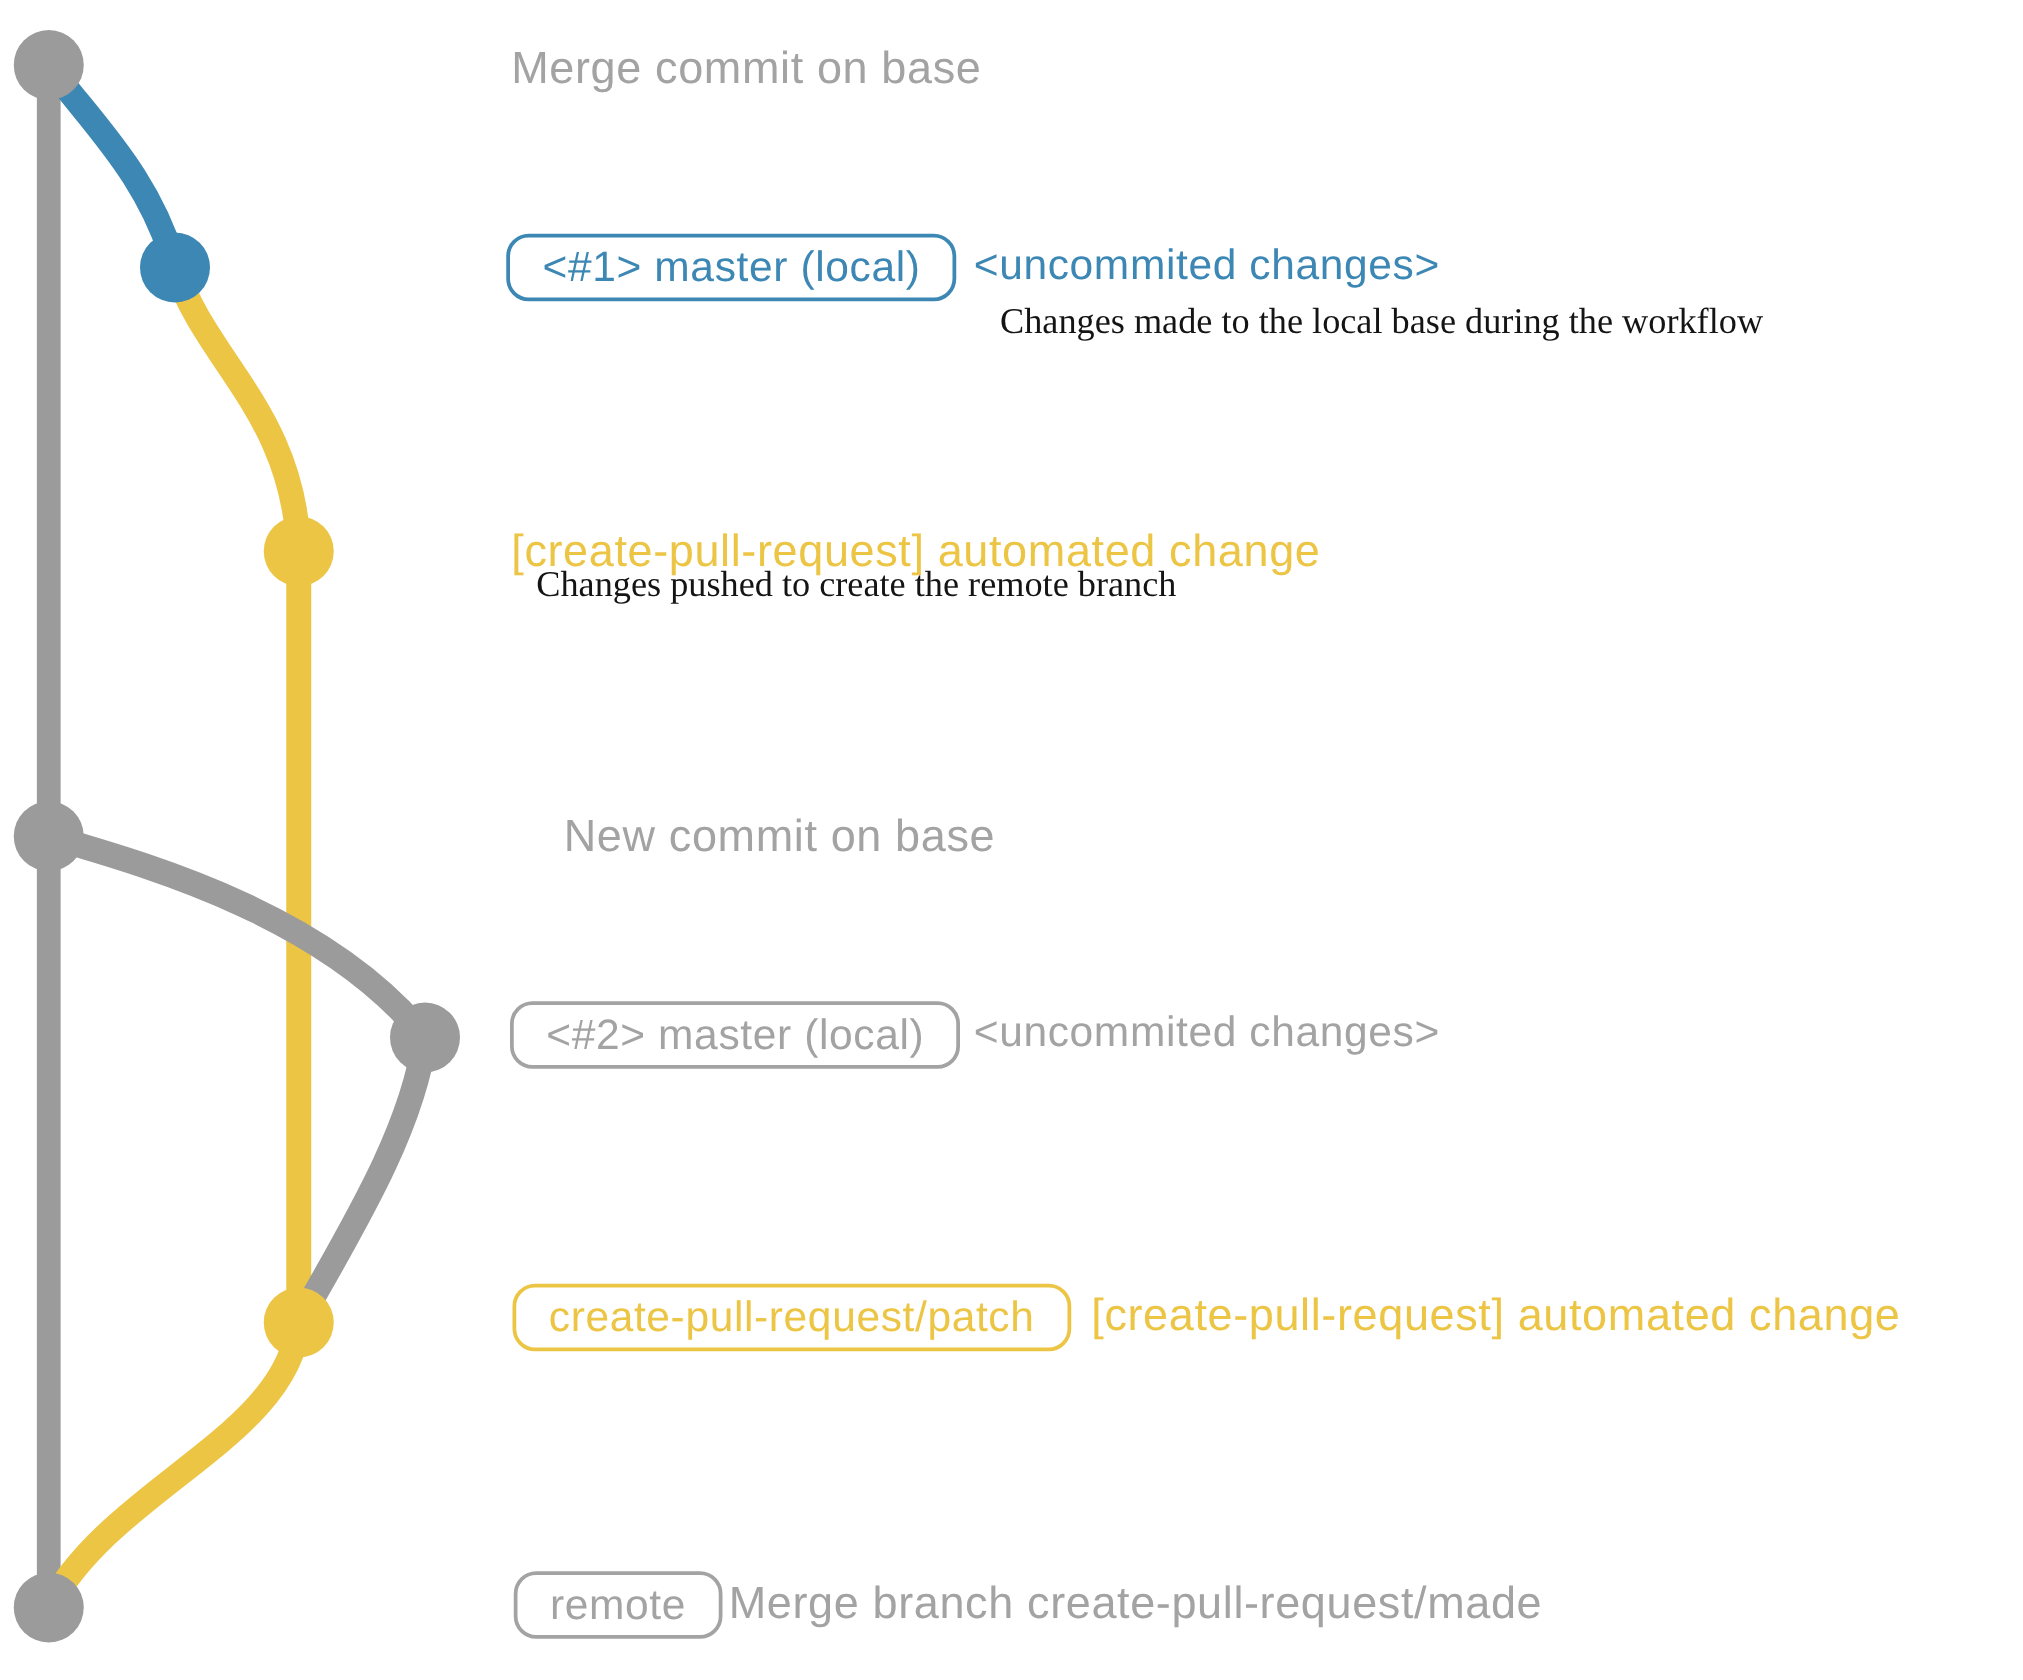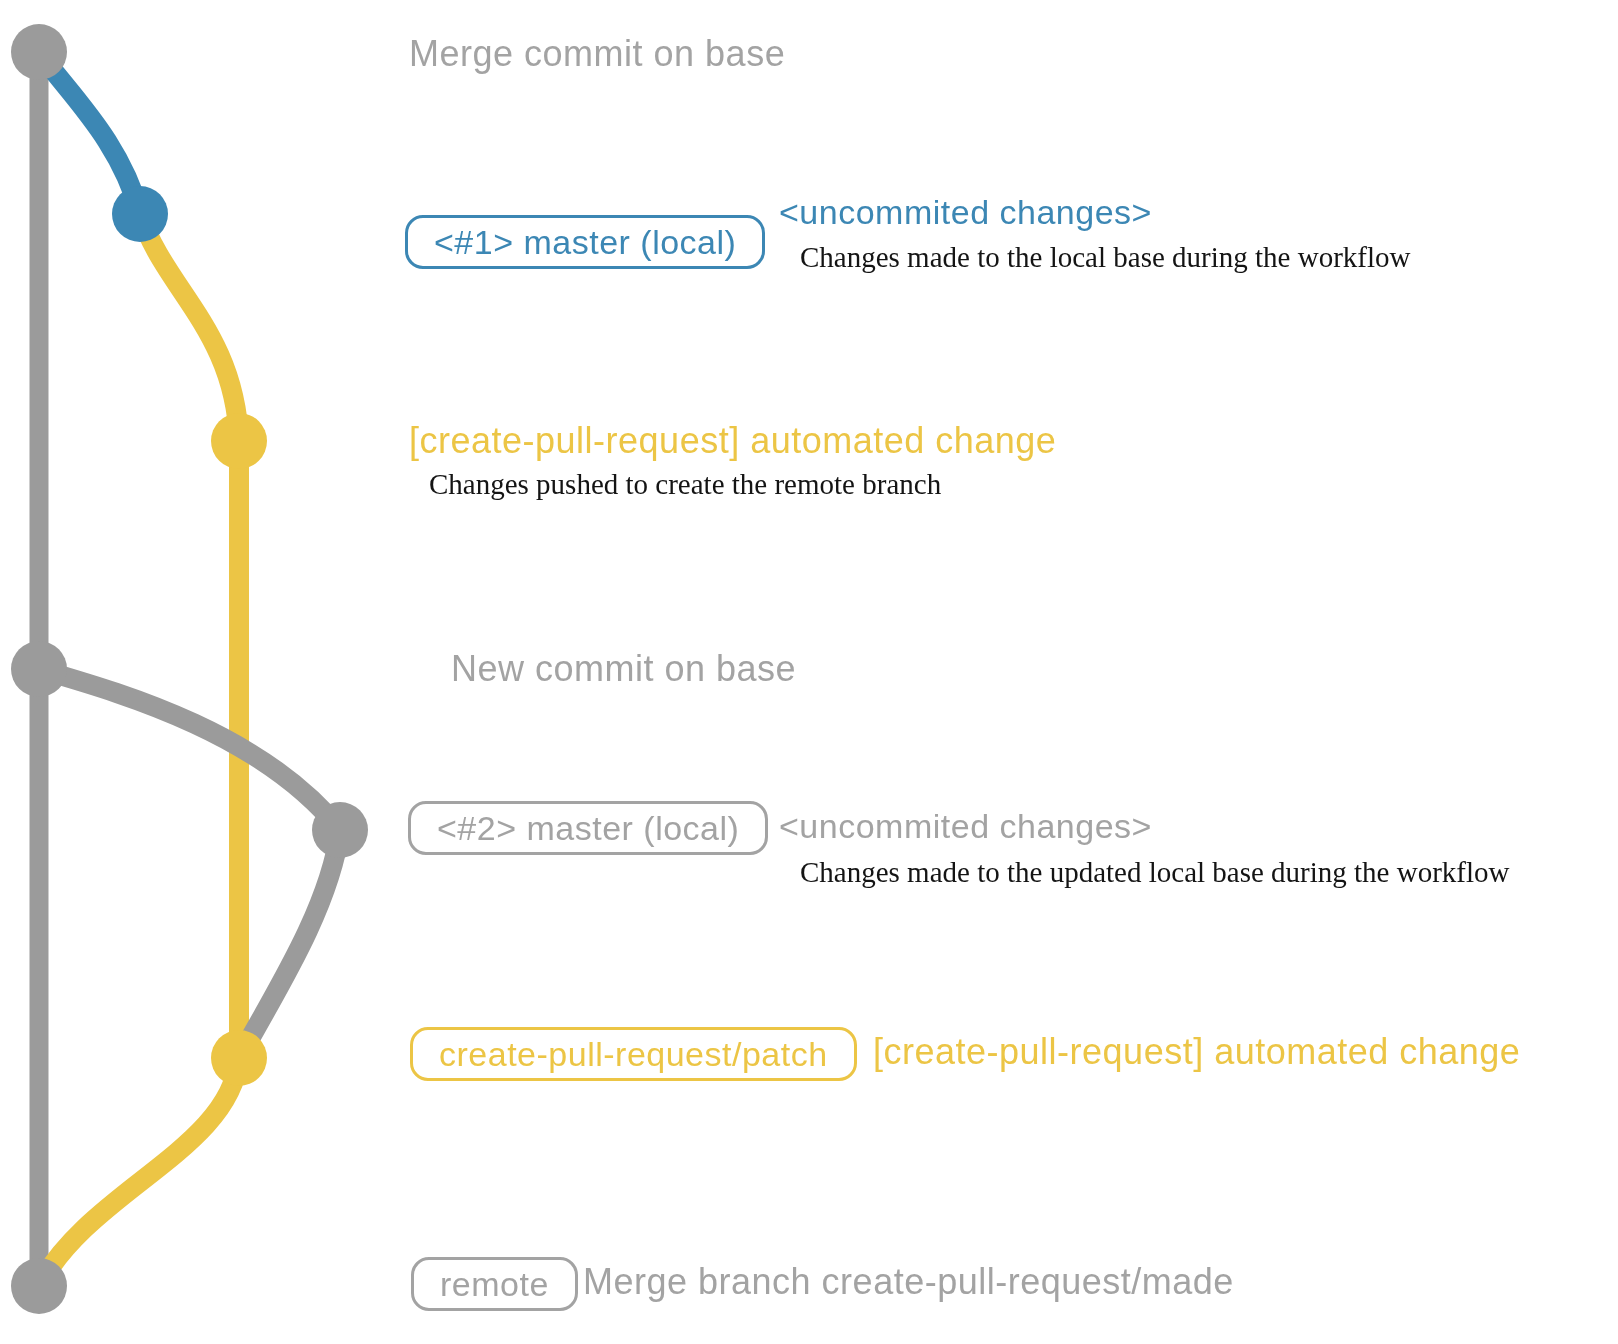--- a/index.html
+++ b/index.html
@@ -45,36 +45,35 @@
     <circle cx="140" cy="214" r="28" style="fill: var(--branch-blue)"></circle>
     <circle cx="239" cy="441" r="28" style="fill: var(--branch-yellow)"></circle>
     <circle cx="39" cy="669" r="28" style="fill: var(--branch-gray)"></circle>
     <circle cx="340" cy="830" r="28" style="fill: var(--branch-gray)"></circle>
     <circle cx="239" cy="1058" r="28" style="fill: var(--branch-yellow)"></circle>
     <circle cx="39" cy="1286" r="28" style="fill: var(--branch-gray)"></circle>
   </svg>
 
   <div class="txt gray-label" style="left: 409px; top: 33px;">Merge commit on base</div>
 
-  <div class="badge blue" style="left: 405px; top: 187px; margin-top: 28px;">
+  <div class="badge blue" style="left: 405px; top: 187px;">
     <span>&lt;#1&gt; master (local)</span>
   </div>
   <div class="txt blue-note" style="left: 779px; top: 193px;">&lt;uncommited changes&gt;</div>
   <div class="txt serif-desc" style="left: 800px; top: 241px;">Changes made to the local base during the workflow</div>
 
   <div class="txt yellow-msg" style="left: 409px; top: 420px;">[create-pull-request] automated change</div>
-  <div class="txt serif-desc" style="left: 429px; top: 468px;">Changes pushed to create the remote branch</div>
+  <div class="txt serif-desc" style="left: 429px; top: 452px;">Changes pushed to create the remote branch</div>
 
   <div class="txt gray-label" style="left: 409px; top: 648px; margin-left: 42px;">New commit on base</div>
 
   <div class="badge gray" style="left: 408px; top: 801px;">
     <span>&lt;#2&gt; master (local)</span>
   </div>
   <div class="txt gray-note" style="left: 779px; top: 807px;">&lt;uncommited changes&gt;</div>
-  <div class="txt serif-desc" style="left: 800px; top: 856px;">Changes made to the updated local base during the workflow</div>
 
   <div class="badge yellow" style="left: 410px; top: 1027px;">
     <span>create-pull-request/patch</span>
   </div>
   <div class="txt yellow-msg" style="left: 873px; top: 1031px;">[create-pull-request] automated change</div>
 
   <div class="badge gray" style="left: 411px; top: 1257px;">
     <span>remote</span>
   </div>
   <div class="txt gray-label" style="left: 583px; top: 1261px;">Merge branch create-pull-request/made</div>

